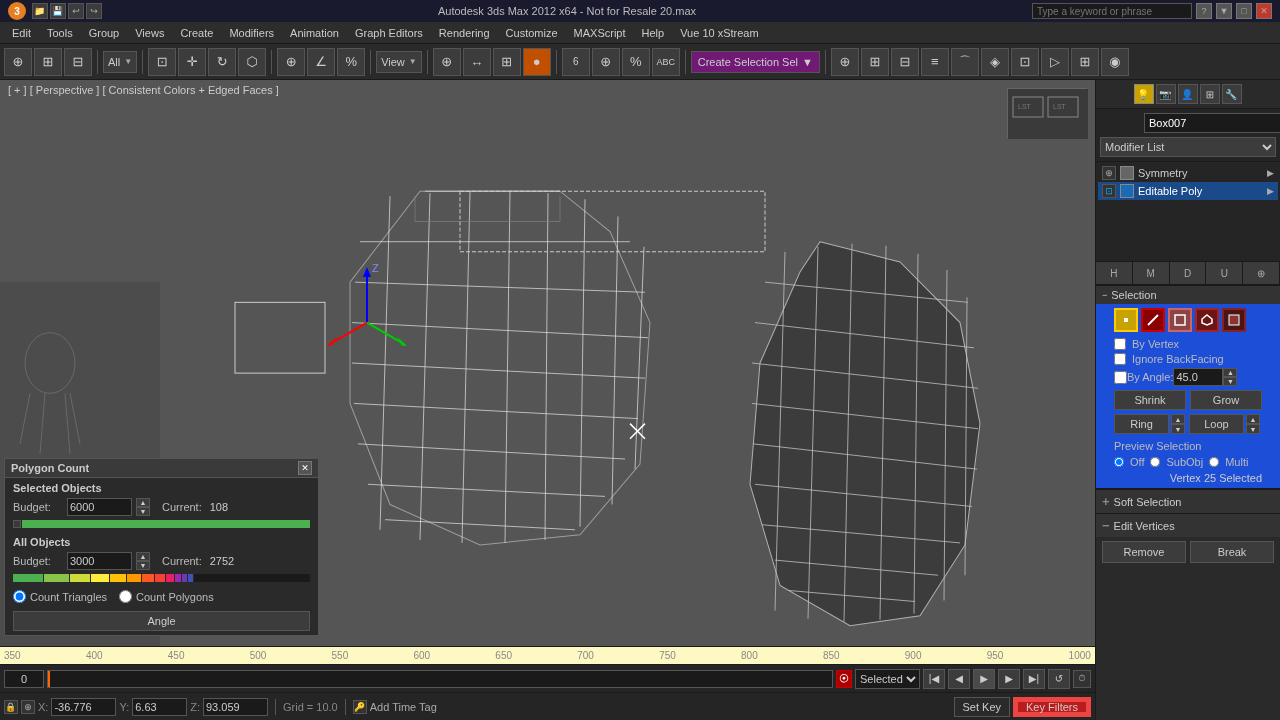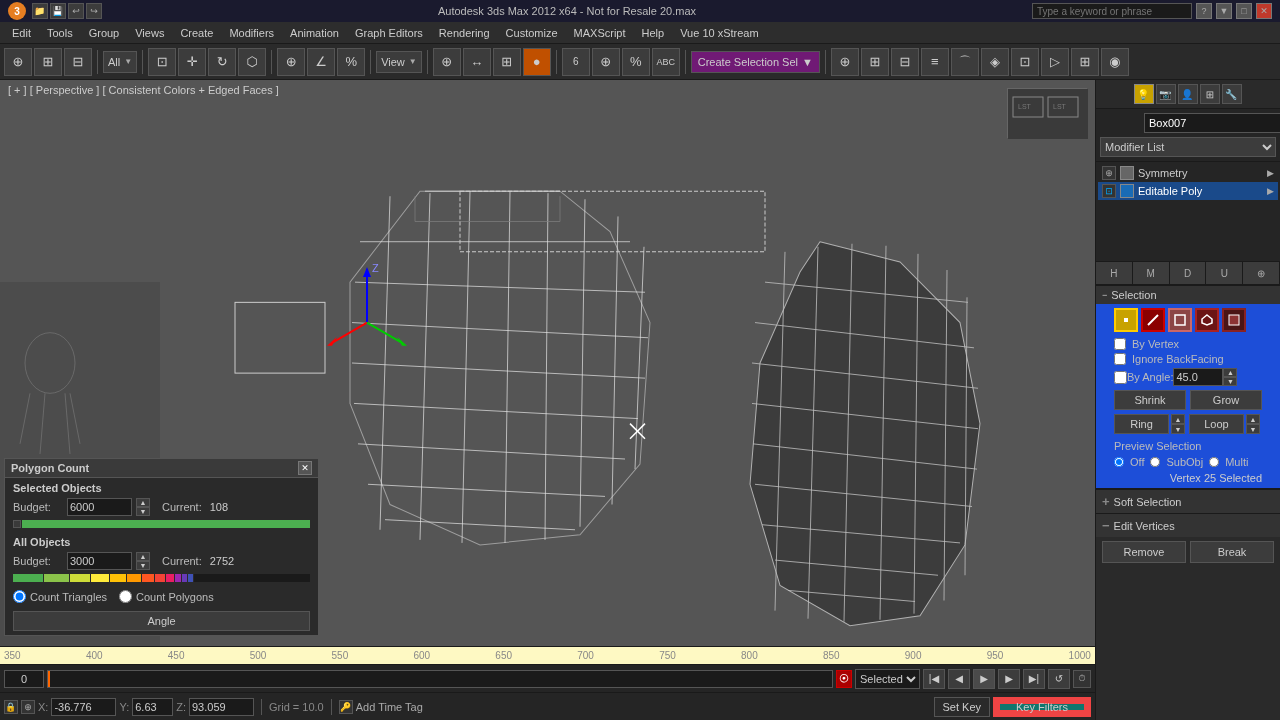--- a/index.html
+++ b/index.html
@@ -355,31 +355,31 @@
         <div class="anim-btn">↺</div>
         <div style="width:18px;height:18px;background:#333;border:1px solid #555;display:flex;align-items:center;justify-content:center;font-size:9px;color:#aaa;">⏱</div>
       </div>
 
       <div id="statusbar" style="position:static;height:28px;background:#252525;border-top:1px solid #1a1a1a;display:flex;align-items:center;padding:0 4px;gap:3px;">
         <div style="width:14px;height:14px;background:#333;border:1px solid #555;display:flex;align-items:center;justify-content:center;font-size:9px;">🔒</div>
         <div style="width:14px;height:14px;background:#333;border:1px solid #555;display:flex;align-items:center;justify-content:center;font-size:9px;">⊕</div>
         <span style="font-size:11px;color:#888;">X:</span>
         <input type="text" style="width: 65px; height: 18px; background: rgb(26, 26, 26); border: 1px solid rgb(85, 85, 85); color: rgb(204, 204, 204); font-size: 11px; padding: 0px 2px;" value="-36.776">
         <span style="font-size:11px;color:#888;">Y:</span>
-        <input type="text" style="width: 41px; height: 18px; background: rgb(26, 26, 26); border: 1px solid rgb(85, 85, 85); color: rgb(204, 204, 204); font-size: 11px; padding: 0px 2px;" value="6.63">
+        <input type="text" style="width: 55px; height: 18px; background: rgb(26, 26, 26); border: 1px solid rgb(85, 85, 85); color: rgb(204, 204, 204); font-size: 11px; padding: 0px 2px;" value="6.63">
         <span style="font-size:11px;color:#888;">Z:</span>
         <input type="text" style="width: 65px; height: 18px; background: rgb(26, 26, 26); border: 1px solid rgb(85, 85, 85); color: rgb(204, 204, 204); font-size: 11px; padding: 0px 2px;" value="93.059">
         <div style="width:1px;height:16px;background:#555;margin:0 4px;"></div>
         <span style="font-size:11px;color:#888;">Grid = 10.0</span>
         <div style="width:1px;height:16px;background:#555;margin:0 4px;"></div>
         <div style="width:14px;height:14px;background:#333;border:1px solid #555;display:flex;align-items:center;justify-content:center;font-size:9px;">🔑</div>
         <span style="font-size:11px;color:#aaa;cursor:pointer;">Add Time Tag</span>
         <div style="flex:1;"></div>
         <div style="height:20px;background:#2a2a2a;border:1px solid #555;color:#ccc;font-size:11px;padding:0 8px;display:flex;align-items:center;cursor:pointer;">Set Key</div>
-        <div style="height:20px;background:#0f766e;border:7px solid #ef4444;color:#ccc;font-size:11px;padding:0 16px;display:flex;align-items:center;cursor:pointer;">Key Filters</div>
+        <div style="height:20px;background:#b91c1c;border:5px solid #ef4444;color:#ccc;font-size:11px;padding:0 8px;display:flex;align-items:center;cursor:pointer;">Key Filters</div>
       </div>
     </div>
 
     <div id="right-panel">
 
       <div class="icons-row">
         <div style="width:20px;height:20px;background:#c8a200;border:1px solid #888;display:flex;align-items:center;justify-content:center;font-size:10px;cursor:pointer;">💡</div>
         <div class="rp-icon">📷</div>
         <div class="rp-icon">👤</div>
         <div class="rp-icon">⊞</div>

